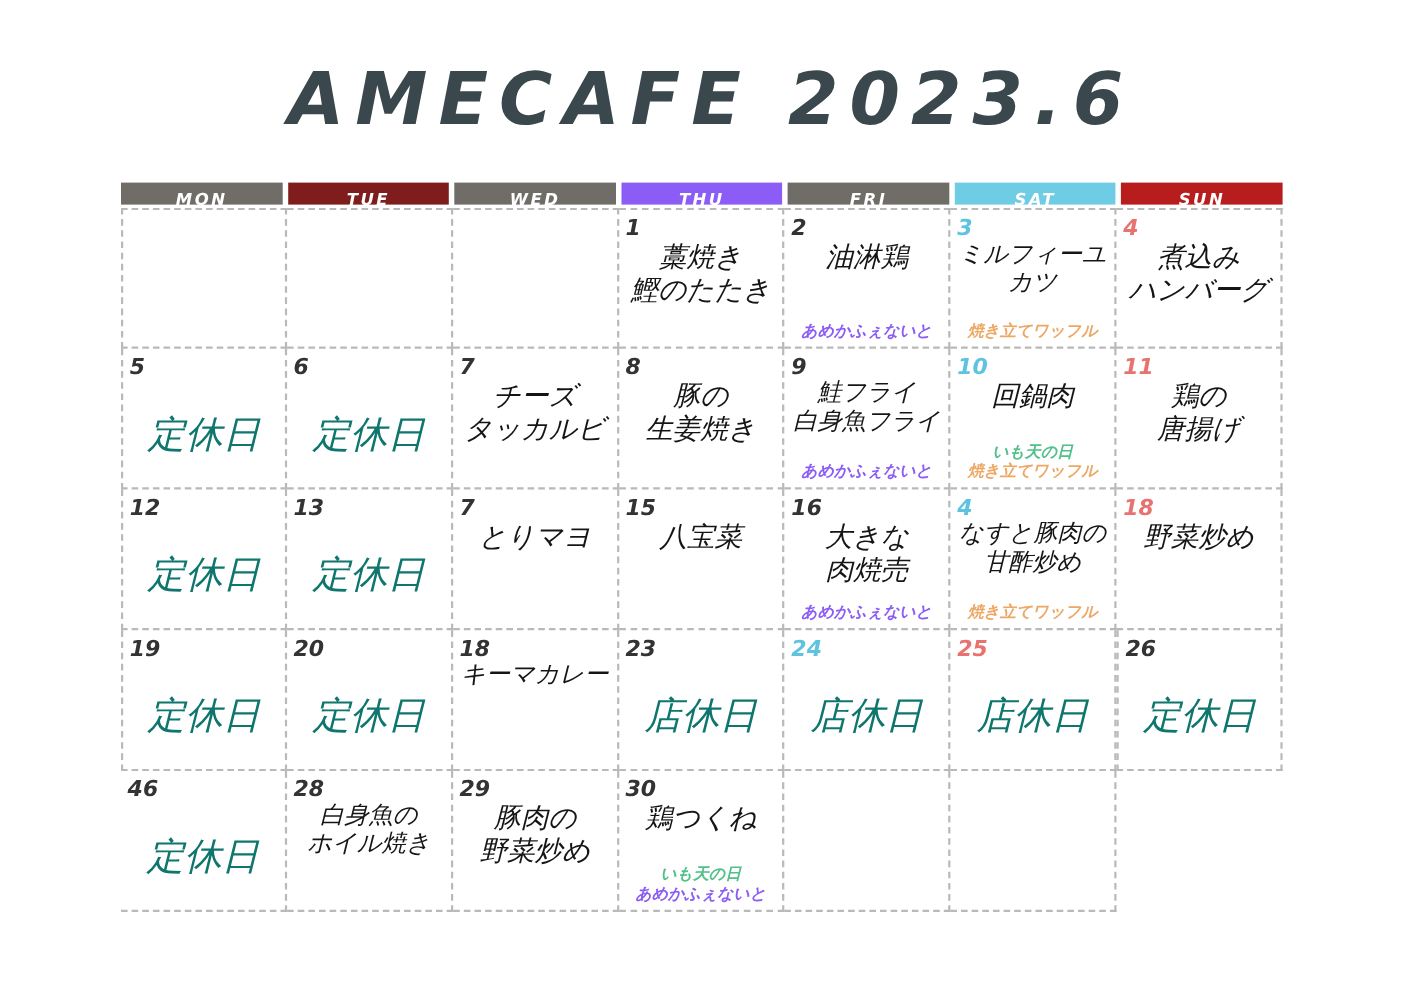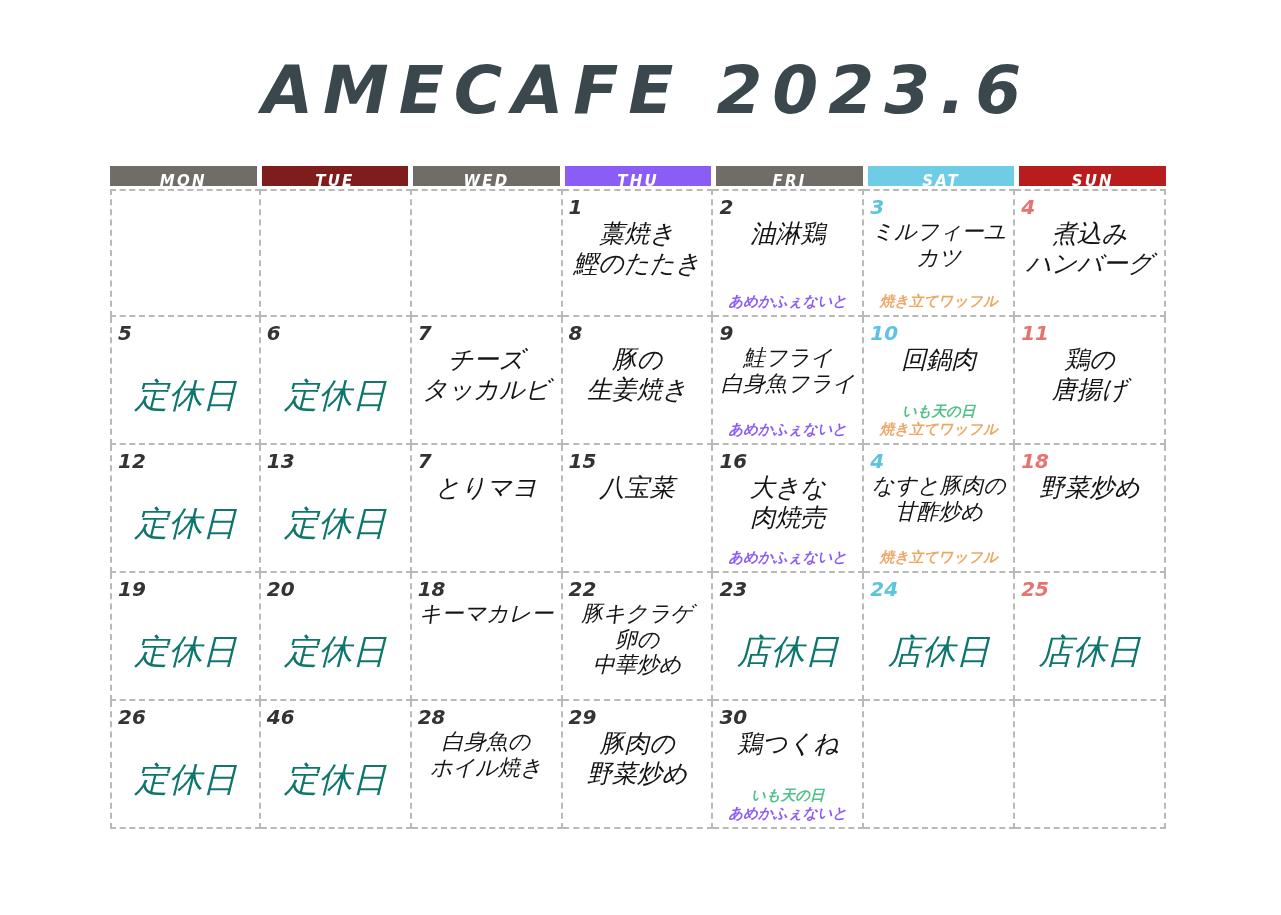--- a/index.html
+++ b/index.html
@@ -303,26 +303,20 @@
             <div class="menu closed">定休日</div>
           </div>
         </div>
         <div class="cell">
           <div class="daynum">18</div>
           <div class="body">
             <div class="menu small">キーマカレー</div>
           </div>
         </div>
         <div class="cell">
-          <div class="daynum">22</div>
-          <div class="body">
-            <div class="menu small">豚キクラゲ<br>卵の<br>中華炒め</div>
-          </div>
-        </div>
-        <div class="cell">
           <div class="daynum">23</div>
           <div class="body">
             <div class="menu closed">店休日</div>
           </div>
         </div>
         <div class="cell">
           <div class="daynum sat">24</div>
           <div class="body">
             <div class="menu closed">店休日</div>
           </div>

